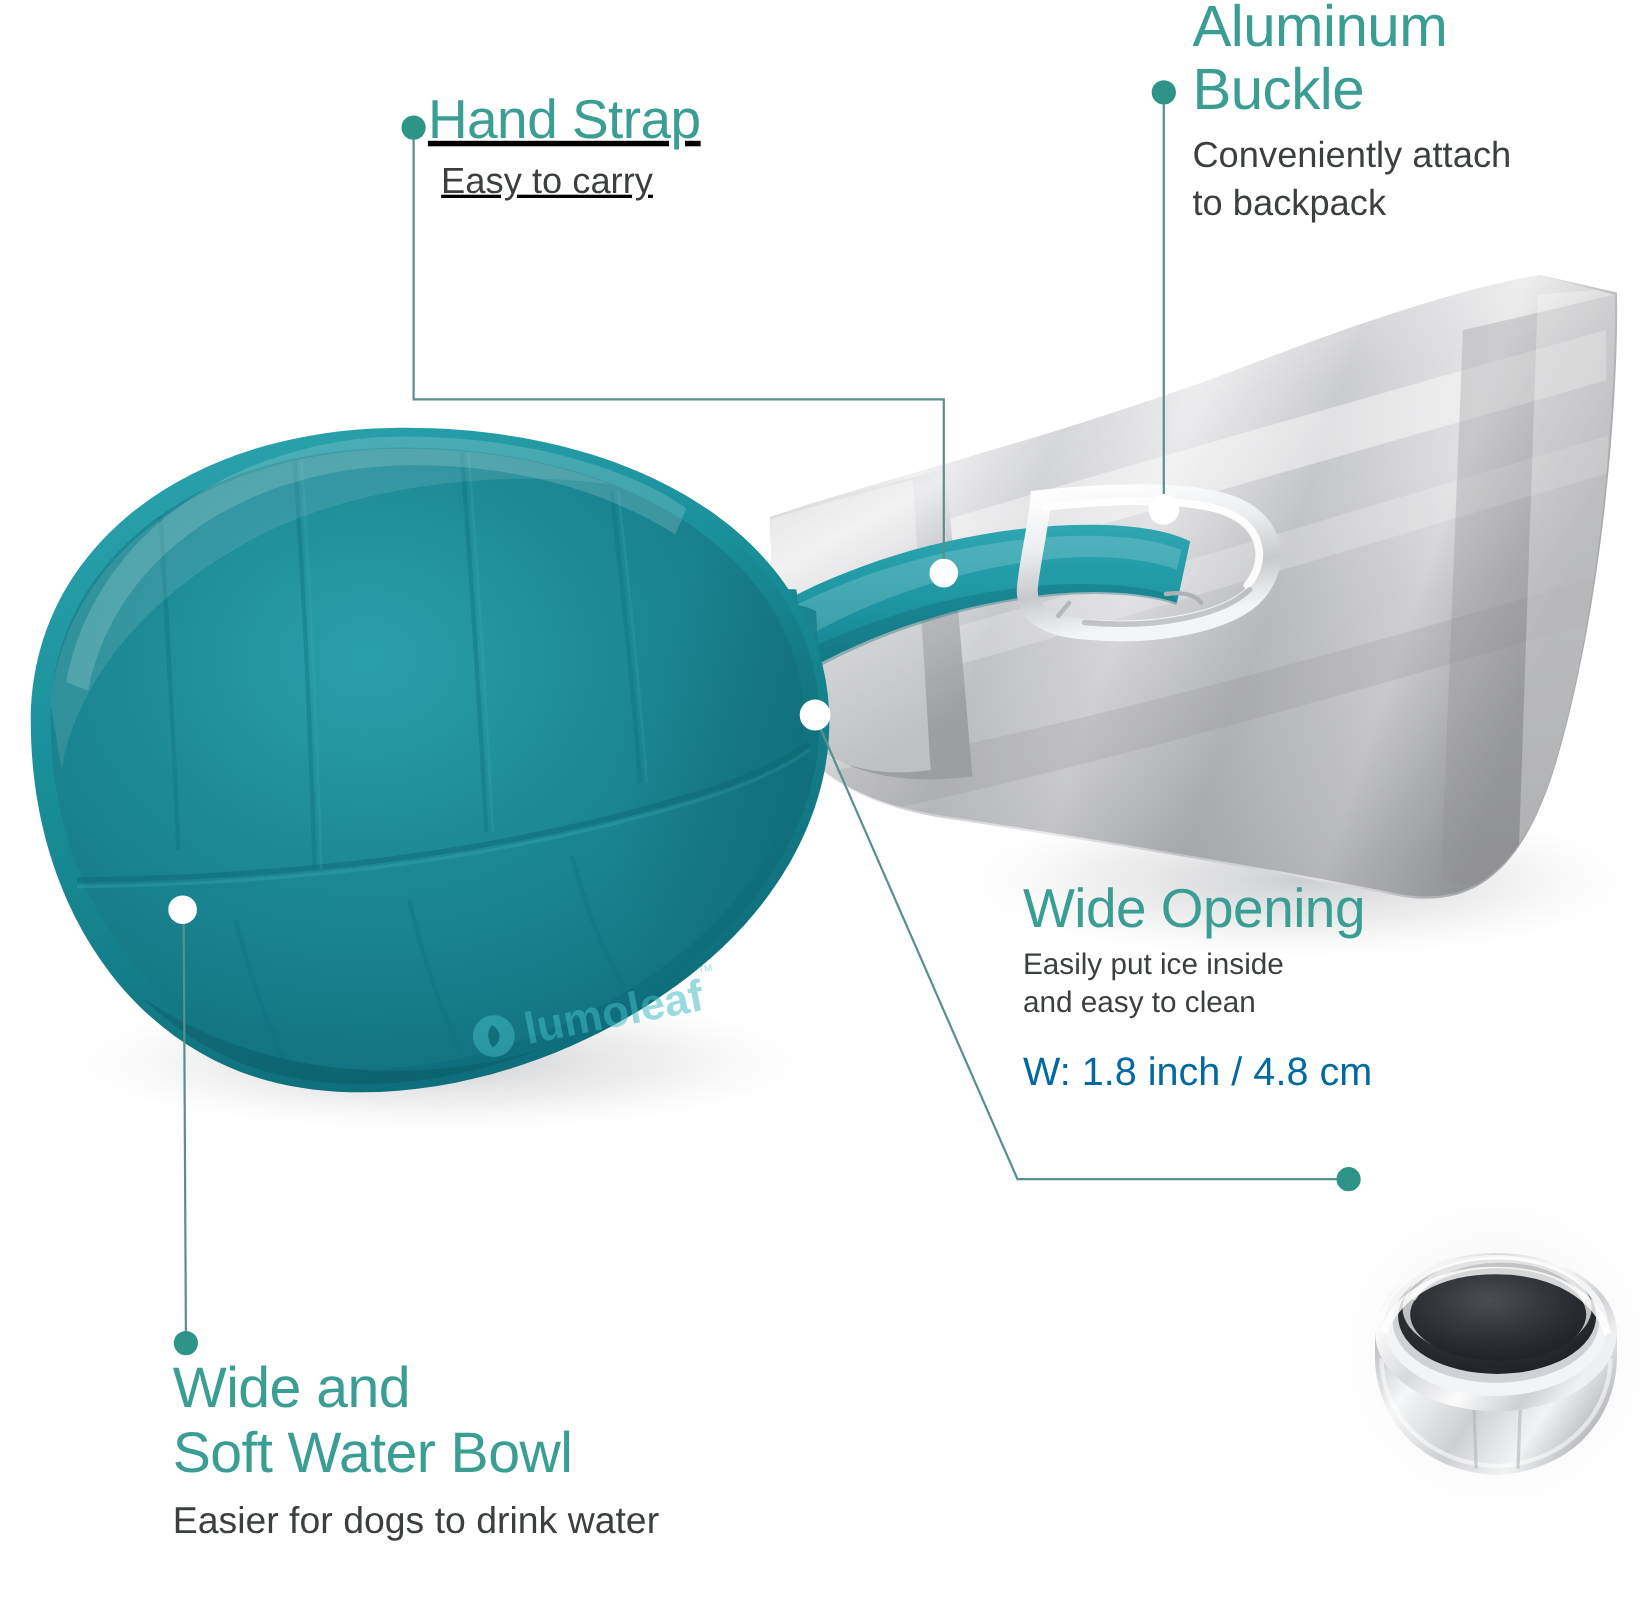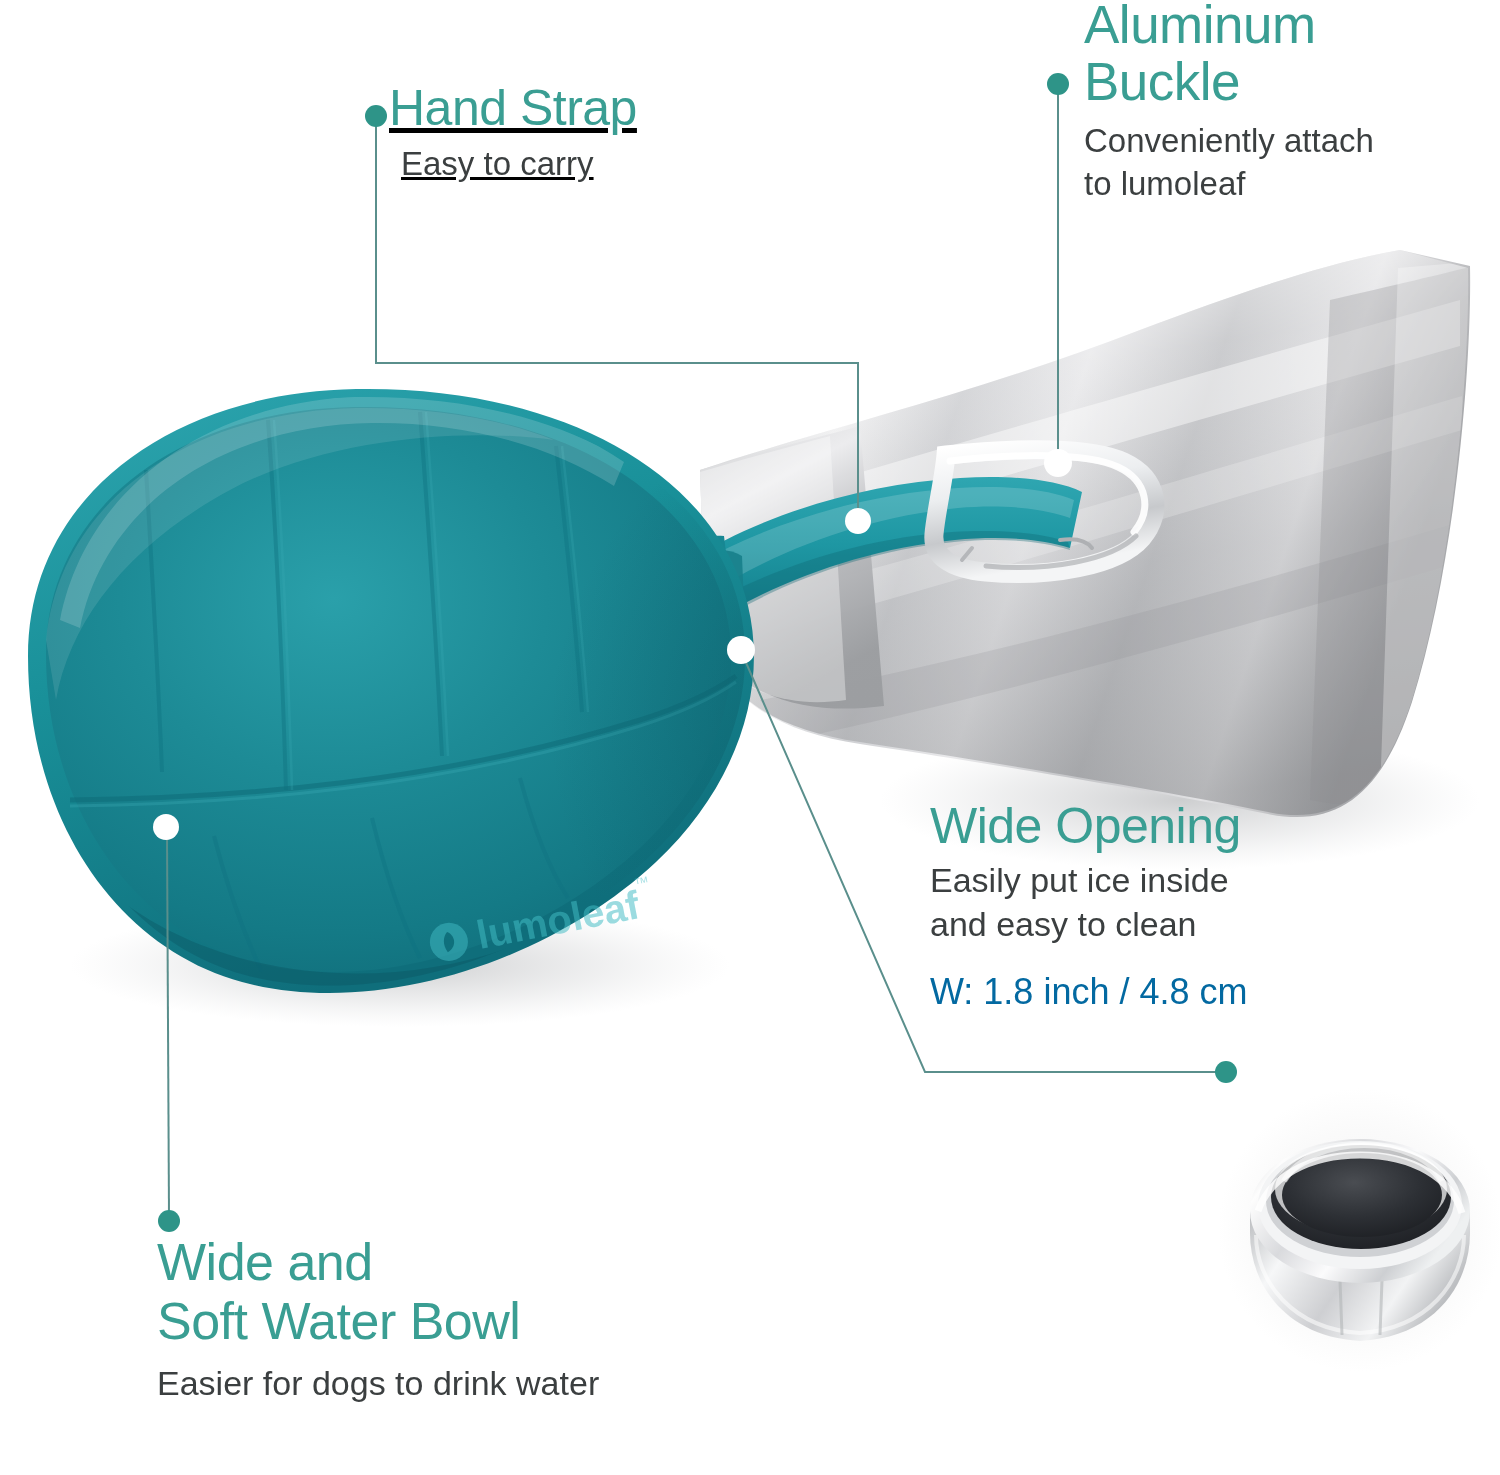--- a/index.html
+++ b/index.html
@@ -48,21 +48,21 @@
   #co-hand-strap { left: 389px; top: 82px; text-decoration: underline; }
   #co-hand-strap .title { font-size: 50px; }
   #co-hand-strap .subtitle { font-size: 33px; margin-top: 8px; margin-left: 12px; }
 
   #co-buckle { left: 1084px; top: -4px; }
   #co-buckle .title { font-size: 53px; line-height: 1.08; }
   #co-buckle .subtitle { font-size: 33px; margin-top: 10px; }
 
   #co-wide-opening { left: 930px; top: 800px; }
   #co-wide-opening .title { font-size: 50px; }
-  #co-wide-opening .subtitle { font-size: 34px; margin-top: 6px; }
+  #co-wide-opening .subtitle { font-size: 27px; margin-top: 6px; }
   #co-wide-opening .measure { font-size: 36px; margin-top: 24px; }
 
   #co-bowl { left: 157px; top: 1233px; }
   #co-bowl .title { font-size: 52px; line-height: 1.14; }
   #co-bowl .subtitle { font-size: 34px; margin-top: 10px; }
   #co-bowl .measure { font-size: 35px; margin-top: 20px; }
 
   
   #leaders { position: absolute; left:0; top:0; width:1500px; height:1475px; }
   .ldot-teal { fill: #2e9488; }
@@ -373,21 +373,21 @@
 
   <div class="callout" id="co-hand-strap">
     <div class="title">Hand Strap</div>
     <div class="subtitle">Easy to carry</div>
   </div>
 
   <div class="callout" id="co-buckle">
     <div class="title">Aluminum
 Buckle</div>
     <div class="subtitle">Conveniently attach
-to lumoleaf</div>
+to backpack</div>
   </div>
 
   <div class="callout" id="co-wide-opening">
     <div class="title">Wide Opening</div>
     <div class="subtitle">Easily put ice inside
 and easy to clean</div>
     <div class="measure">W: 1.8 inch / 4.8 cm</div>
   </div>
 
   <div class="callout" id="co-bowl">

